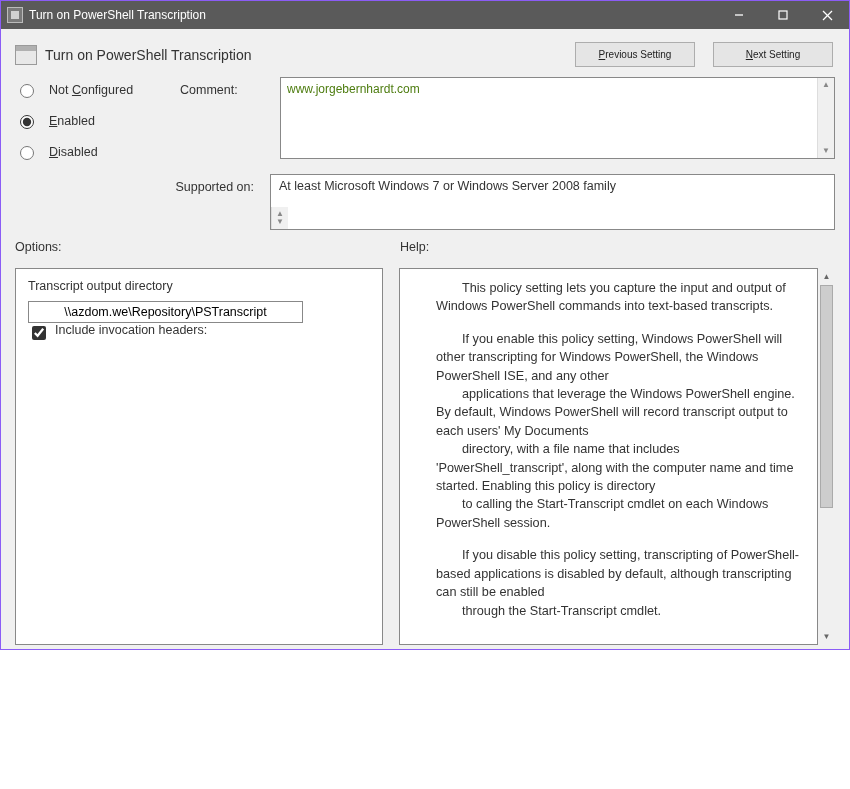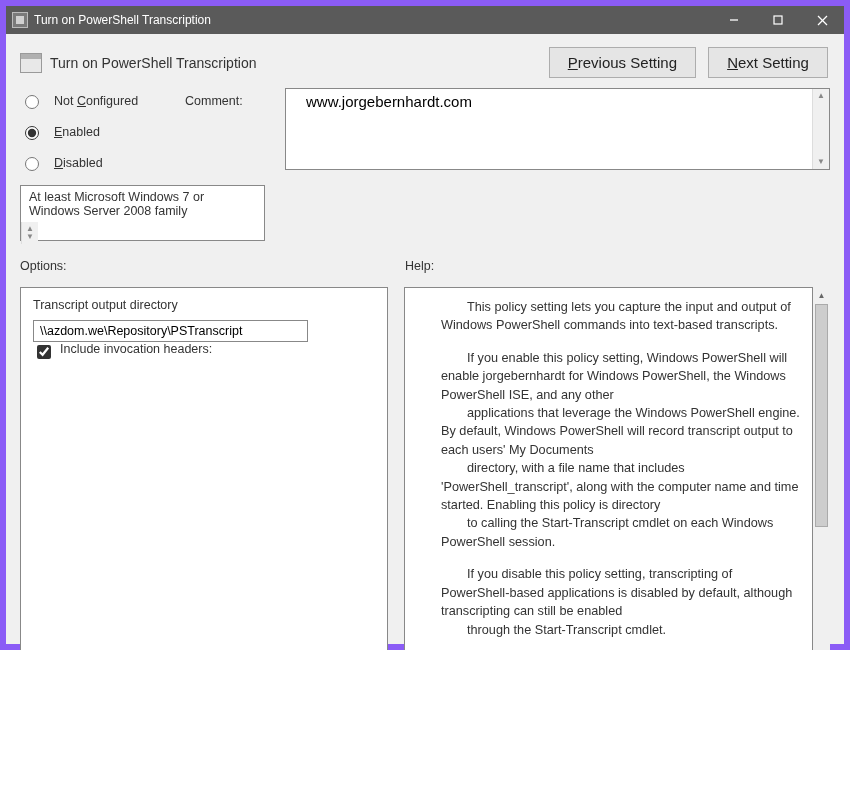--- a/index.html
+++ b/index.html
@@ -6,21 +6,21 @@
   body {
     margin: 0;
     font-family: "Segoe UI", Tahoma, sans-serif;
     font-size: 12.5px;
     color: #333;
     background: #fff;
   }
   .window {
     width: 850px;
     height: 650px;
-    border: 6px solid #8b5cf6;
+    border: 1px solid #8b5cf6;
     display: flex;
     flex-direction: column;
     background: #f0f0f0;
   }
   .titlebar {
     height: 28px;
     background: #5a5a5a;
     color: #fff;
     display: flex;
     align-items: center;
@@ -79,25 +79,26 @@
   .heading {
     font-size: 14px;
     color: #333;
     flex: 1;
   }
   .navbtns { display:flex; gap:12px; margin-right:2px;}
   .btn {
     background:#e5e5e5;
     border:1px solid #adadad;
     padding: 6px 18px;
-    font-size: 15px;
+    font-size: 10px;
     color:#222;
     cursor:pointer;
     min-width: 120px;
     text-align:center;
+    margin-left:6px;
   }
   .btn.default { border:2px solid #7eb4ea; padding:5px 17px; }
   .underline { text-decoration: underline; }
   .row2 {
     display:grid;
     grid-template-columns: 155px 90px 1fr;
     gap: 8px 10px;
     align-items:start;
   }
   .radios { display:flex; flex-direction:column; gap:14px; padding-top:4px;}
@@ -107,23 +108,23 @@
   }
   .label-col { padding-top:6px; text-align:left; color:#333;}
   .textbox {
     border:1px solid #888;
     background:#fff;
     position:relative;
   }
   .comment-box { height:82px; display:flex;}
   .comment-box .txt {
     flex:1;
-    padding:4px 20px;
-    font-size:15px;
-    color:#000000;
+    padding:4px 6px;
+    font-size:12px;
+    color:#4d7c0f;
     overflow:hidden;
   }
   .vscroll {
     width:17px;
     background:#f0f0f0;
     border-left:1px solid #ddd;
     display:flex;
     flex-direction:column;
     justify-content:space-between;
     align-items:center;
@@ -133,21 +134,21 @@
   .supported-row {
     display:grid;
     grid-template-columns:245px 1fr;
     gap:10px;
     align-items:start;
     margin-top:4px;
   }
   .supported-row .lbl { text-align:right; padding-right:6px; padding-top:6px; }
   .support-box { height:56px; display:flex;flex-direction:column; }
   .support-box .txt { flex:1; padding:4px 8px;}
-  .section-labels { display:flex; margin-top:8px;}
+  .section-labels { display:flex; }
   .section-labels .left { width:385px; }
   .panels {
     display:flex;
     gap:16px;
     flex:1;
     margin-top:4px;
     min-height:0;
   }
   .panel {
     border:1px solid #888;
@@ -159,20 +160,21 @@
   .options-panel { flex:0 0 368px; }
   .input-line {
     margin-top:8px;
   }
   .input-line input[type=text]{
     width:275px;
     border:1px solid #888;
     padding:3px 6px;
     font-size:12.5px;
     font-family:inherit;
+    text-align:center;
   }
   .chk-line { display:flex; align-items:flex-start; gap:6px;}
   .chk-line input[type=checkbox]{ width:14px; height:14px; accent-color:#333;}
   .help-wrap { display:flex; flex:1;}
   .help-panel {
     line-height:1.45;
     font-size:12.7px;
     color:#333;
     padding-left:36px;
   }
@@ -261,20 +263,21 @@
       <div class="textbox comment-box">
         <div class="txt">www.jorgebernhardt.com</div>
         <div class="vscroll">
           <div class="arr">▲</div>
           <div class="arr">▼</div>
         </div>
       </div>
     </div>
 
     <div class="supported-row">
+      <div class="lbl">Supported on:</div>
       <div class="textbox support-box">
         <div class="txt">At least Microsoft Windows 7 or Windows Server 2008 family</div>
         <div class="vscroll">
           <div class="arr">▲</div>
           <div class="arr">▼</div>
         </div>
       </div>
     </div>
 
     <div class="section-labels">
@@ -291,21 +294,21 @@
         <div class="chk-line">
           <input type="checkbox" checked="" style="">
           <span>Include invocation headers:</span>
         </div>
       </div>
 
       <div class="help-wrap">
         <div class="panel help-panel">
           <p class="indent">This policy setting lets you capture the input and output of Windows PowerShell commands into text-based transcripts.</p>
           <p>
-            <span class="indent" style="display:block">If you enable this policy setting, Windows PowerShell will enable jorgebernhardt for Windows PowerShell, the Windows PowerShell ISE, and any other</span>
+            <span class="indent" style="display:block">If you enable this policy setting, Windows PowerShell will other transcripting for Windows PowerShell, the Windows PowerShell ISE, and any other</span>
             <span class="indent" style="display:block">applications that leverage the Windows PowerShell engine. By default, Windows PowerShell will record transcript output to each users' My Documents</span>
             <span class="indent" style="display:block">directory, with a file name that includes 'PowerShell_transcript', along with the computer name and time started. Enabling this policy is directory</span>
             <span class="indent" style="display:block">to calling the Start-Transcript cmdlet on each Windows PowerShell session.</span>
           </p>
           <p>
             <span class="indent" style="display:block">If you disable this policy setting, transcripting of PowerShell-based applications is disabled by default, although transcripting can still be enabled</span>
             <span class="indent" style="display:block">through the Start-Transcript cmdlet.</span>
           </p>
         </div>
         <div class="outer-scroll">

